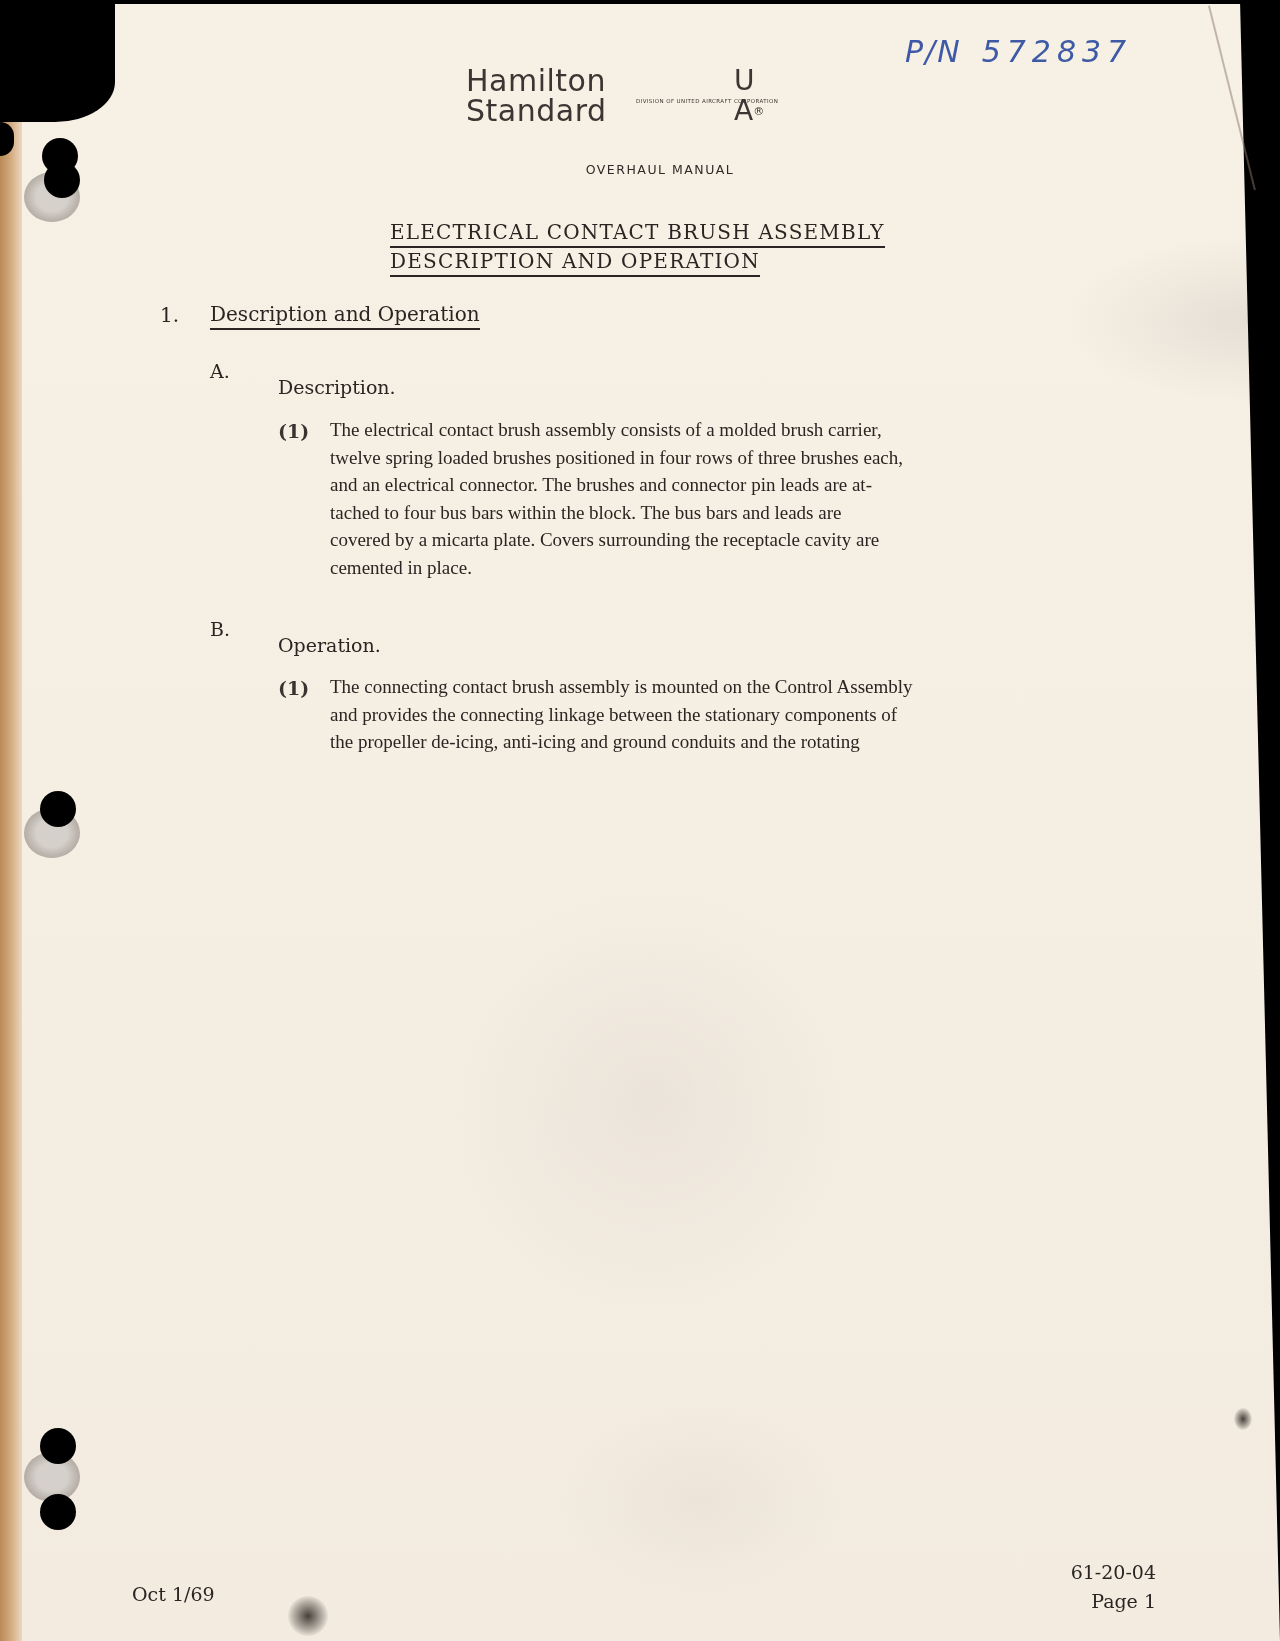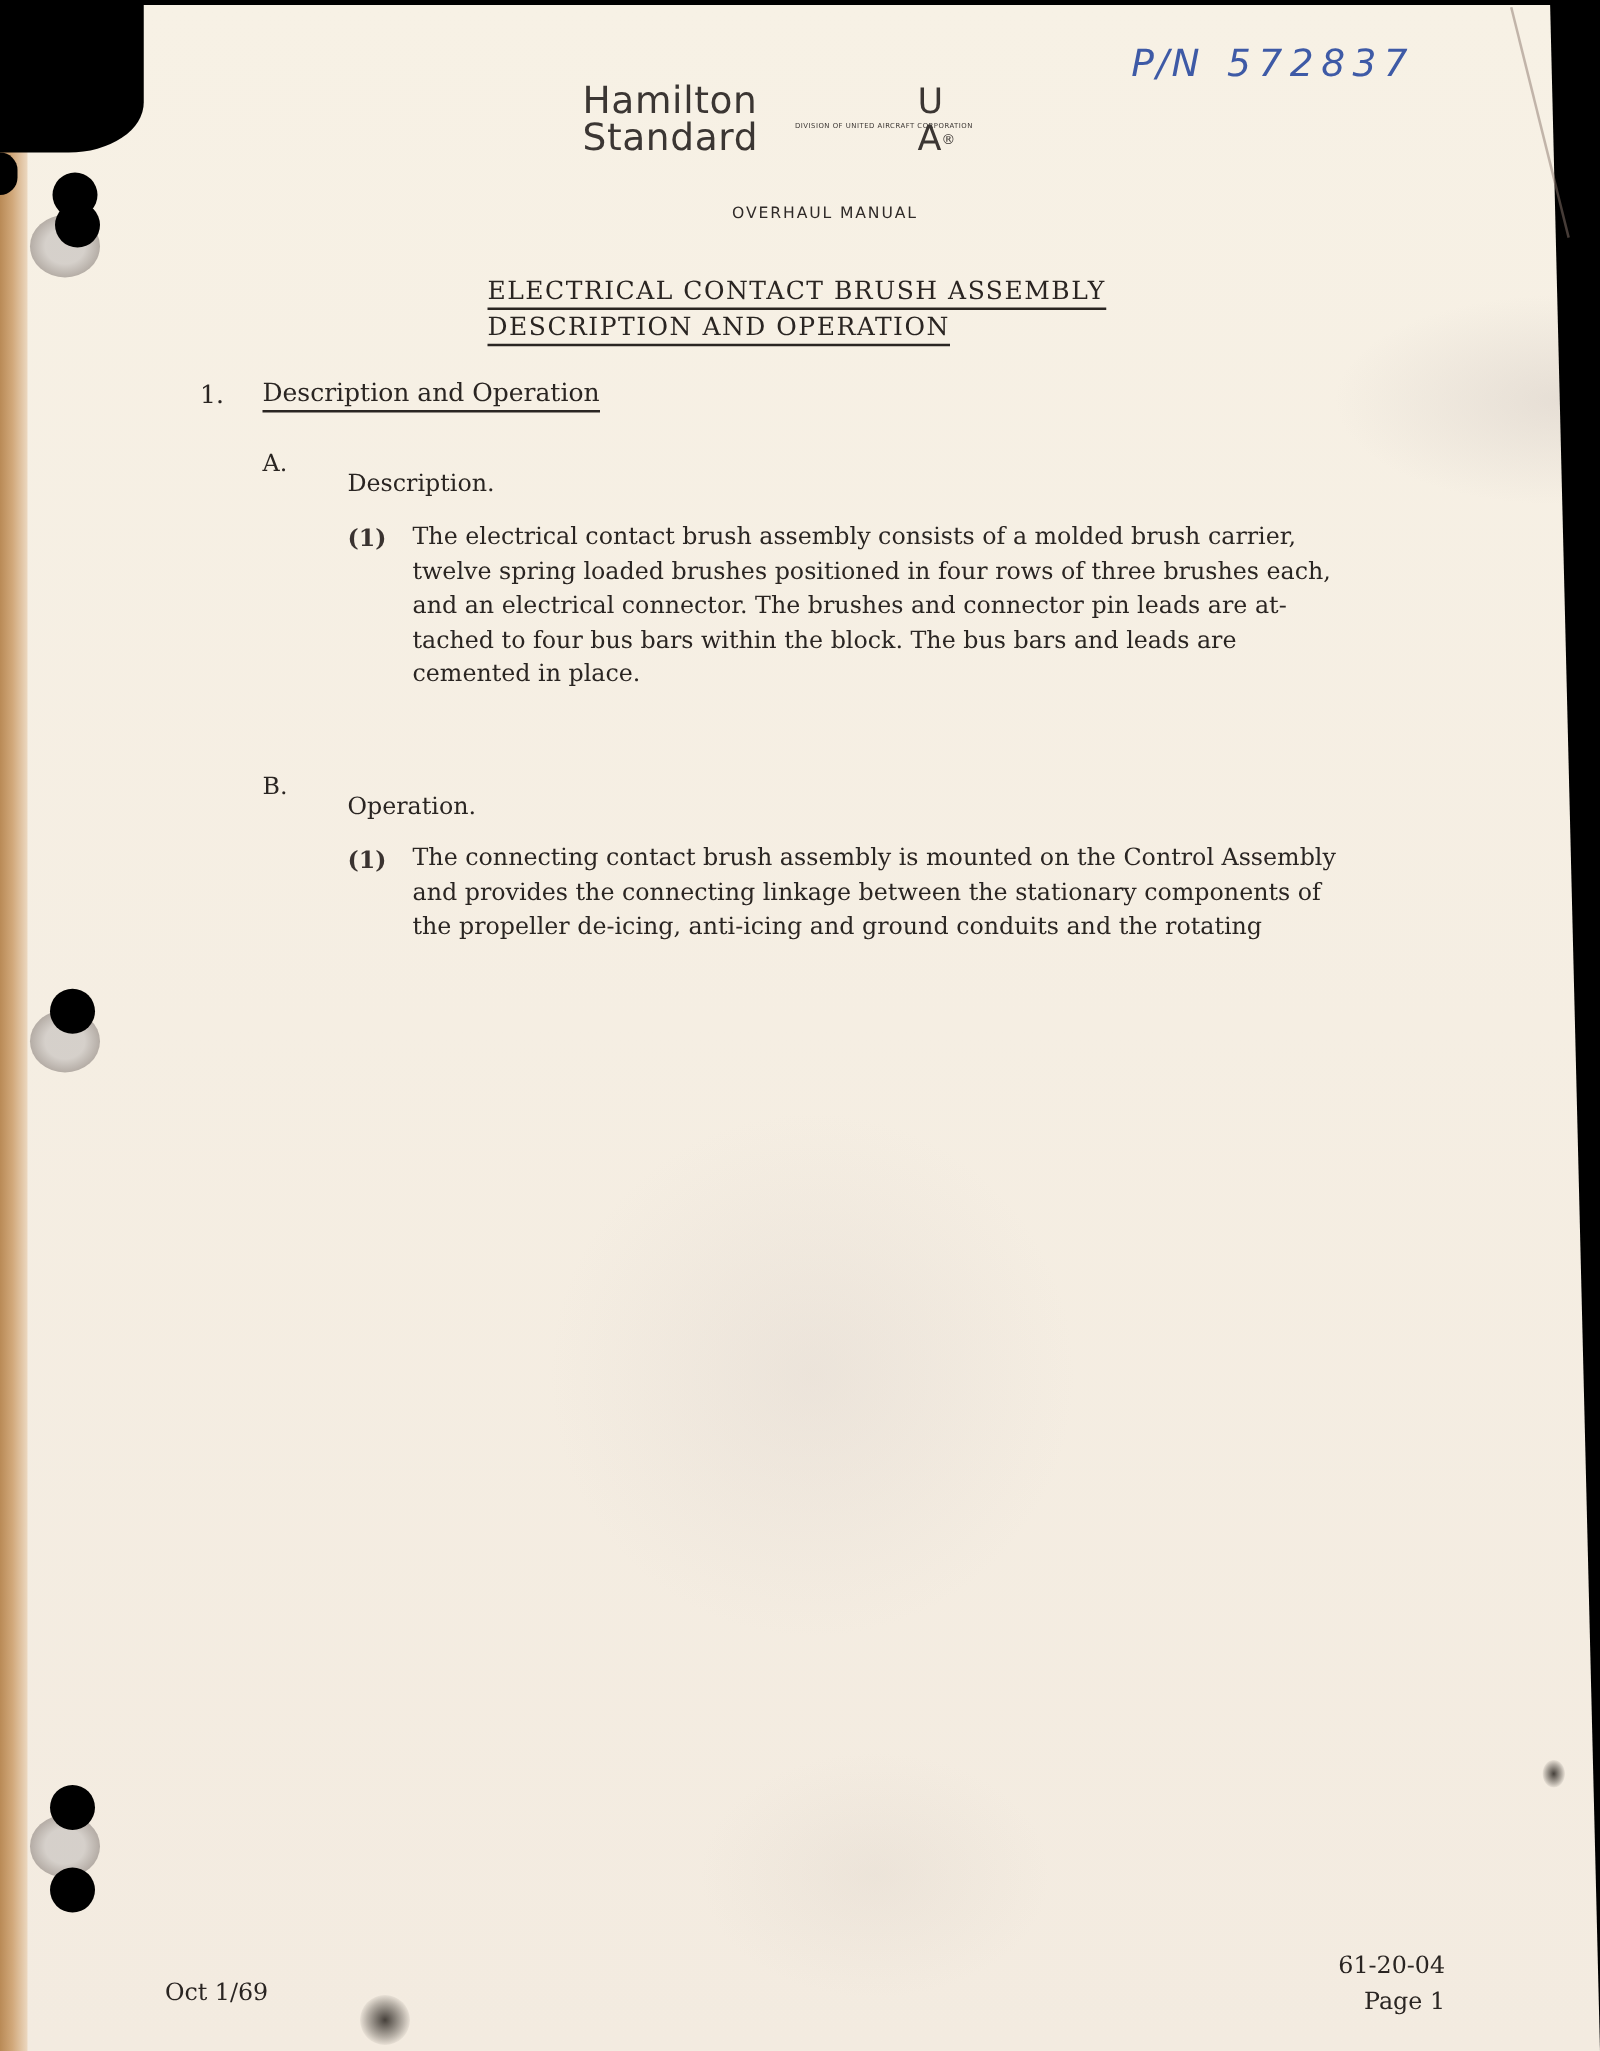--- a/index.html
+++ b/index.html
@@ -207,20 +207,21 @@
       color: #3a3330;
     }
     .item-para {
       position: absolute;
       left: 330px;
       width: 860px;
     }
     .item-para .line {
       display: block;
       white-space: nowrap;
+      font-family: Liberation Serif, serif;
     }
 
     
     .footer-left {
       position: absolute;
       left: 132px;
       top: 1583px;
       font-size: 19px;
       color: #2a2522;
     }
@@ -291,20 +292,21 @@
 
   <div class="sub-letter body-text" style="top:358px;">A.</div>
   <div class="sub-title body-text" style="top:358px;">Description.</div>
 
   <div class="item-num body-text" style="top:418px;">(1)</div>
   <div class="item-para body-text" style="top:416px;">
     <span class="line">The electrical contact brush assembly consists of a molded brush carrier,</span>
     <span class="line">twelve spring loaded brushes positioned in four rows of three brushes each,</span>
     <span class="line">and an electrical connector.  The brushes and connector pin leads are at-</span>
     <span class="line">tached to four bus bars within the block.  The bus bars and leads are</span>
+    <span class="line">covered by a micarta plate.  Covers surrounding the receptacle cavity are</span>
     <span class="line">cemented in place.</span>
   </div>
 
   <div class="sub-letter body-text" style="top:616px;">B.</div>
   <div class="sub-title body-text" style="top:616px;">Operation.</div>
 
   <div class="item-num body-text" style="top:675px;">(1)</div>
   <div class="item-para body-text" style="top:673px;">
     <span class="line">The connecting contact brush assembly is mounted on the Control Assembly</span>
     <span class="line">and provides the connecting linkage between the stationary components of</span>

